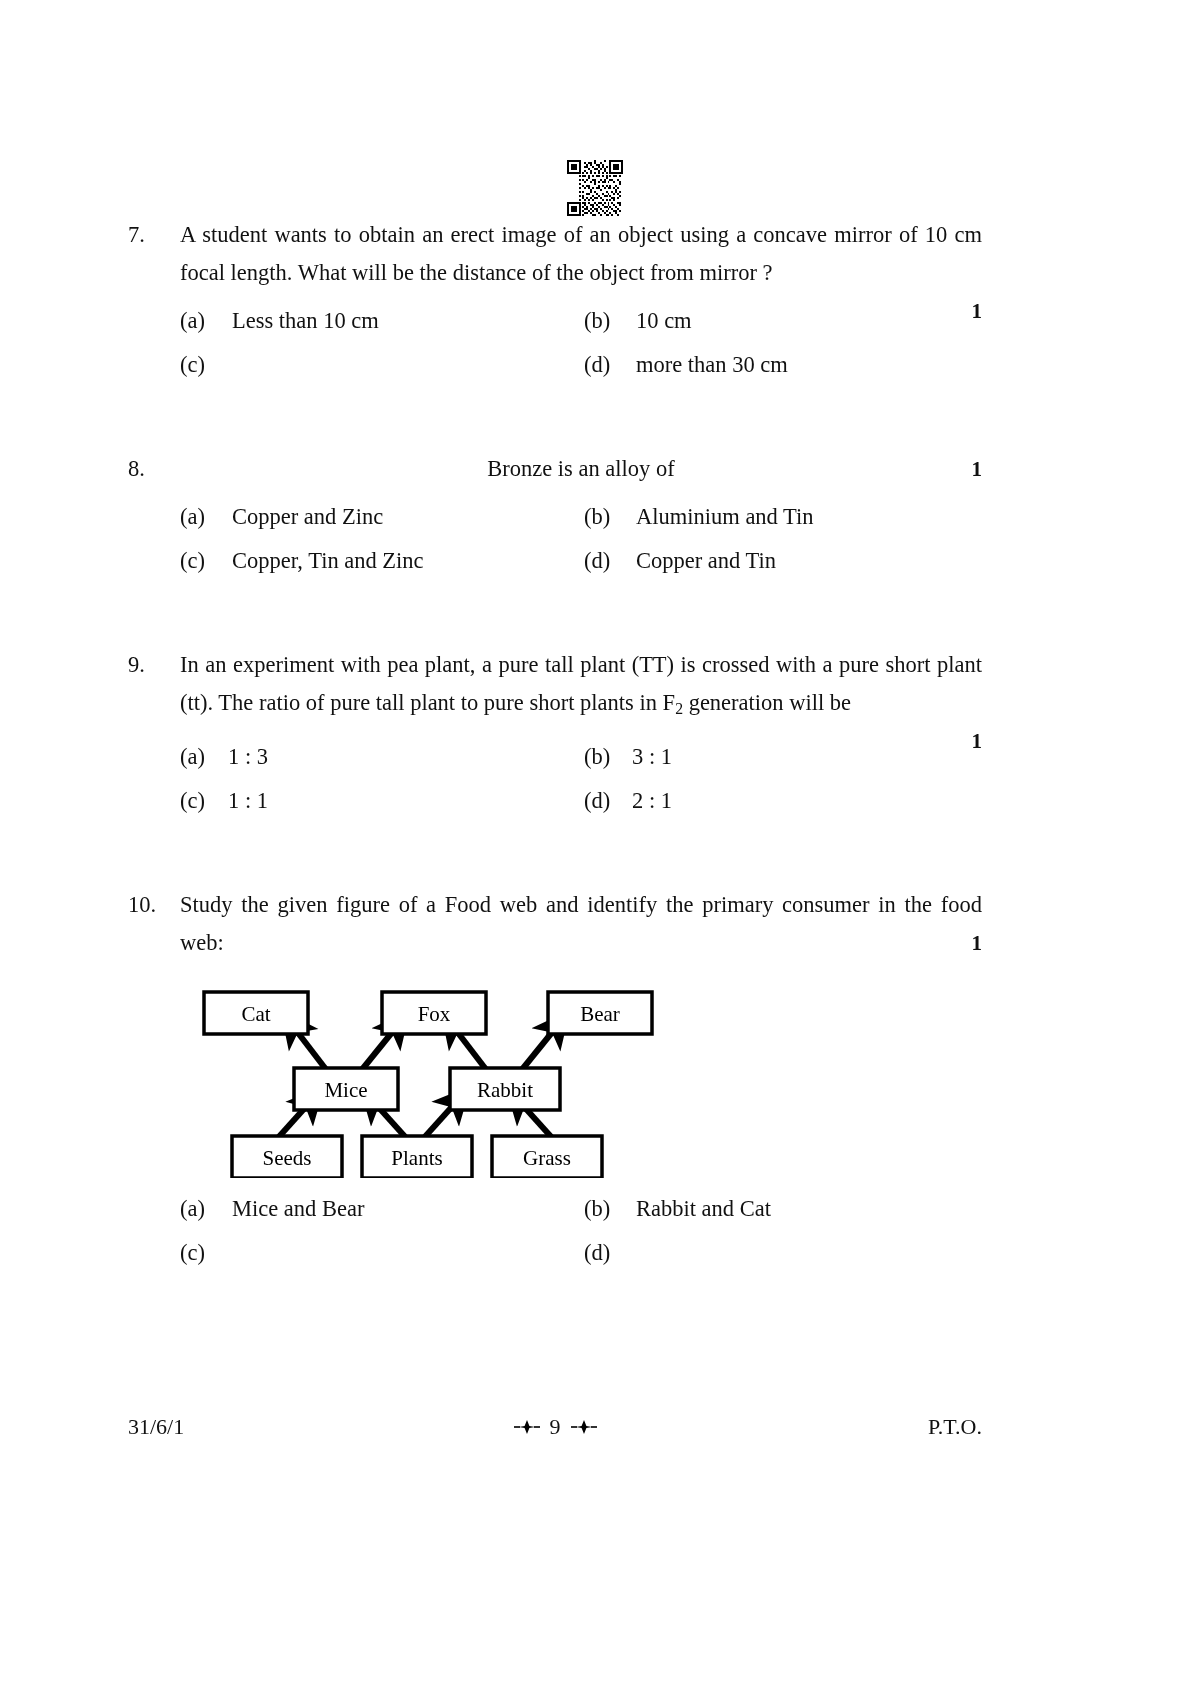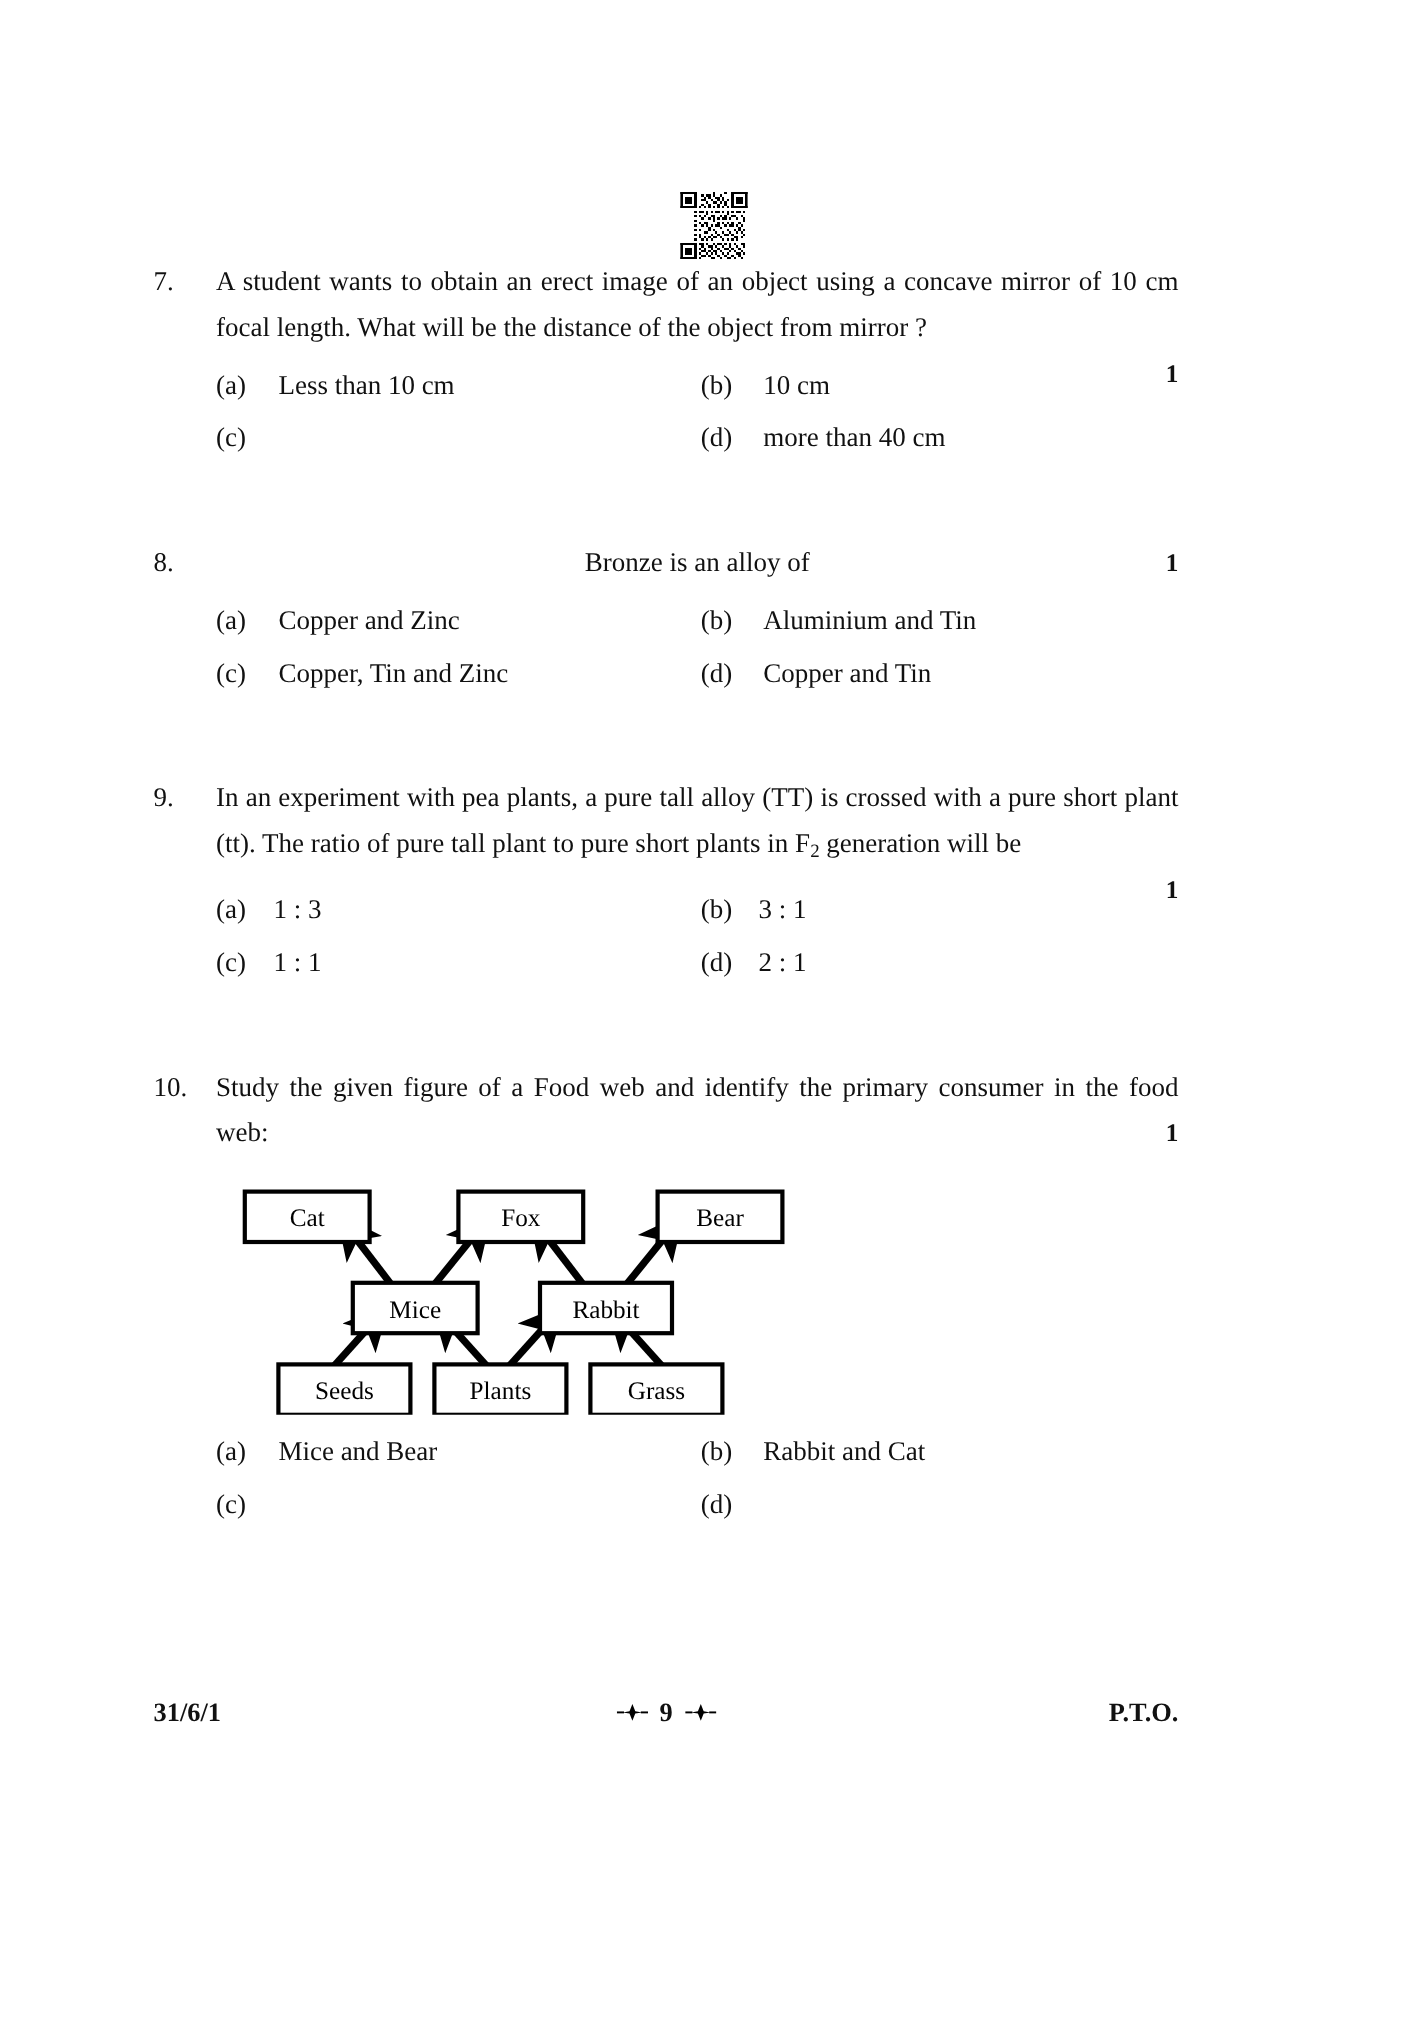--- a/index.html
+++ b/index.html
@@ -119,21 +119,21 @@
   }
 
   
   .footer {
     position: absolute;
     left: 128px;
     top: 1414px;
     width: 854px;
     height: 40px;
     font-size: 22px;
-    font-weight: bold;
+    font-weight: normal;
   }
   .footer-left {
     position: absolute;
     left: 0;
     top: 0;
   }
   .footer-center {
     position: absolute;
     left: 0;
     width: 854px;
@@ -364,21 +364,21 @@
             <span class="opt-key">(b)</span>
             <span class="opt-text">10 cm</span>
           </div>
         </div>
         <div class="opt-row">
           <div class="opt opt-a">
             <span class="opt-key">(c)</span>
           </div>
           <div class="opt opt-b">
             <span class="opt-key">(d)</span>
-            <span class="opt-text">more than 40 cm</span>
+            <span class="opt-text">more than 30 cm</span>
           </div>
         </div>
       </div>
     </div>
 
     <div class="gap-lg"></div>
 
     <div class="q">
       <div class="q-head">
         <div class="q-num">8.</div>
@@ -410,21 +410,21 @@
         </div>
       </div>
     </div>
 
     <div class="gap-lg"></div>
 
     <div class="q">
       <div class="q-head">
         <div class="q-num">9.</div>
         <div class="q-body">
-          <span>In an experiment with pea plants, a pure tall alloy (TT) is crossed with a pure short plant (tt). The ratio of pure tall plant to pure short plants in F</span><sub>2</sub><span> generation will be</span>
+          <span>In an experiment with pea plant, a pure tall plant (TT) is crossed with a pure short plant (tt). The ratio of pure tall plant to pure short plants in F</span><sub>2</sub><span> generation will be</span>
           <span class="marks" style="top:76px;">1</span>
         </div>
       </div>
       <div class="opts">
         <div class="opt-row">
           <div class="opt opt-a">
             <span class="opt-key narrow">(a)</span>
             <span class="opt-text">1 : 3</span>
           </div>
           <div class="opt opt-b">

